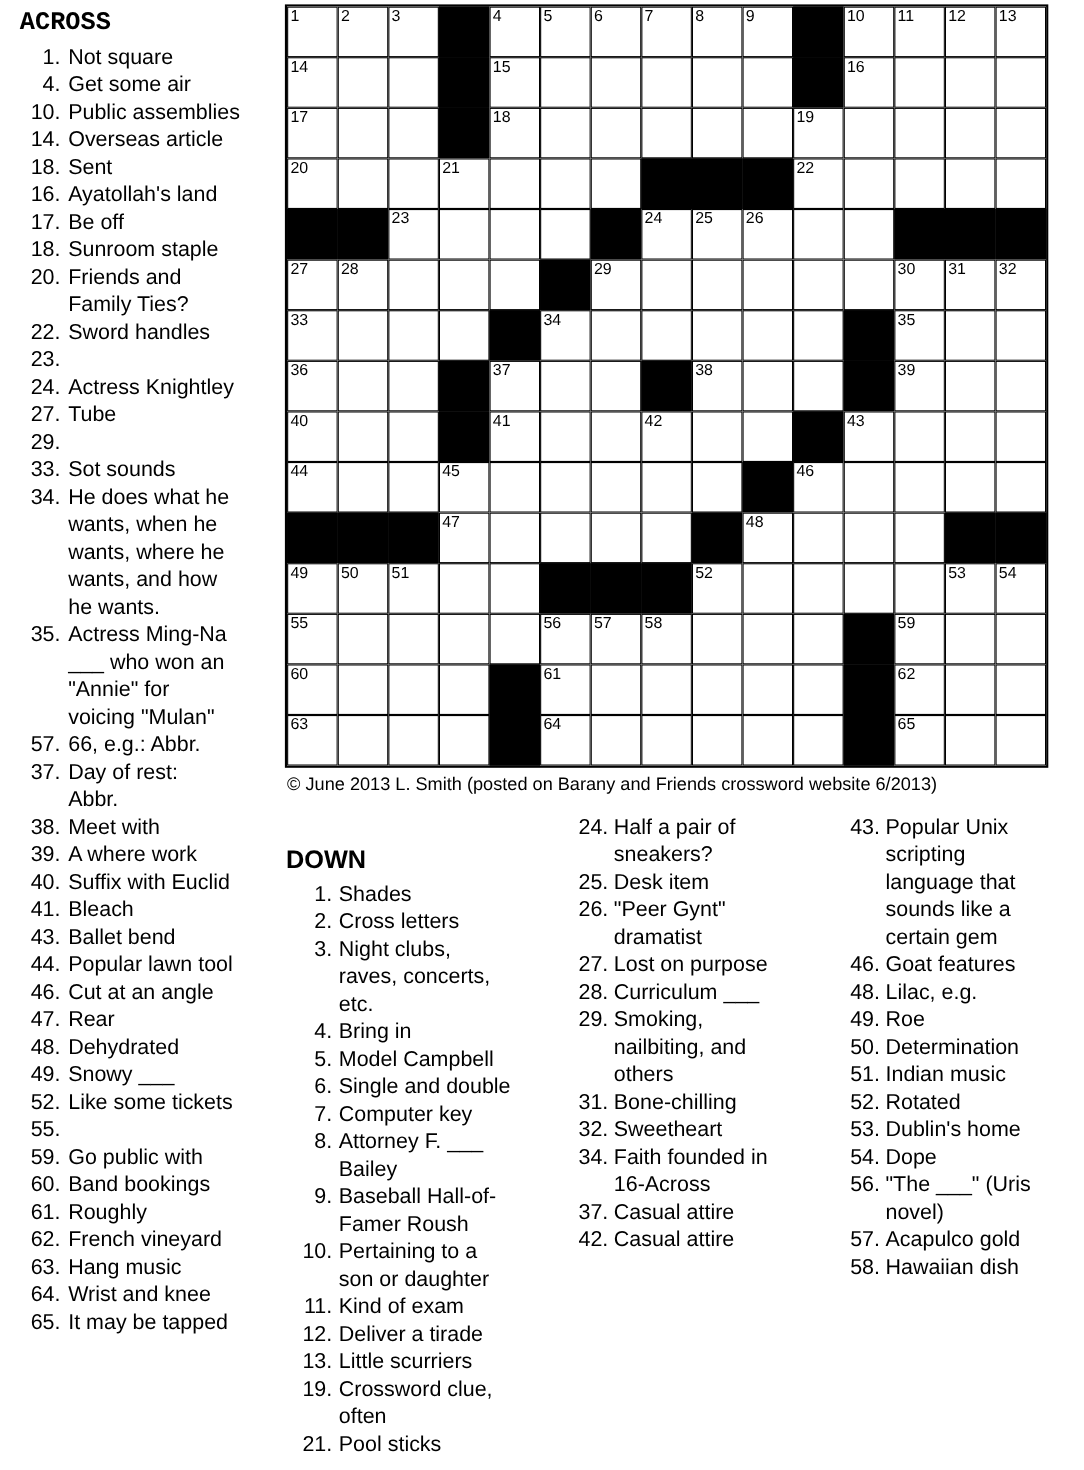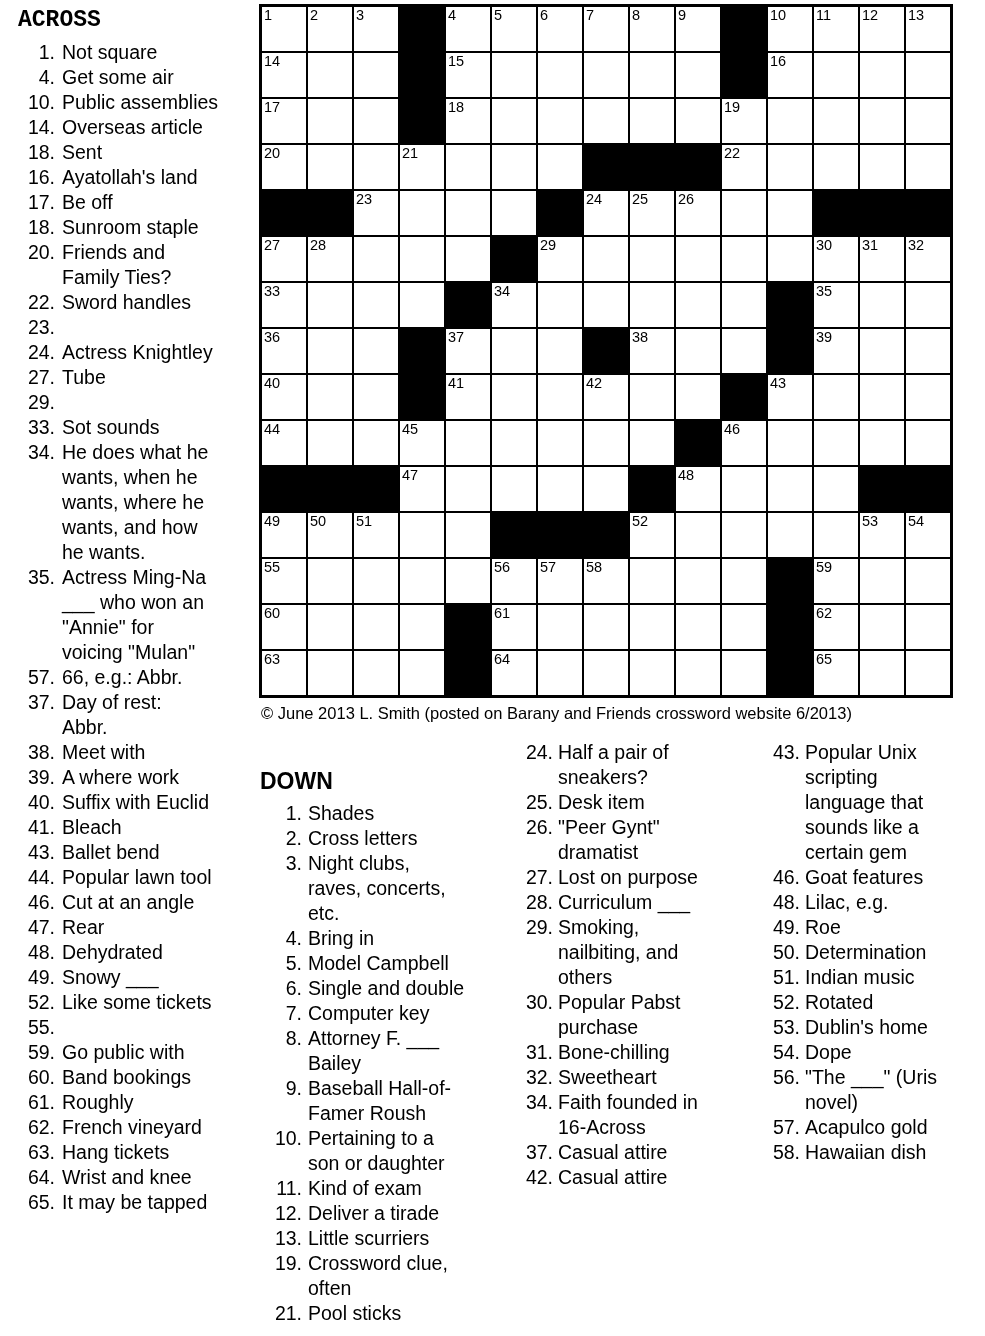--- a/index.html
+++ b/index.html
@@ -179,21 +179,21 @@
       <div class="clue">
         <span class="num">61.</span>
         <span class="txt">Roughly</span>
       </div>
       <div class="clue">
         <span class="num">62.</span>
         <span class="txt">French vineyard</span>
       </div>
       <div class="clue">
         <span class="num">63.</span>
-        <span class="txt">Hang tickets</span>
+        <span class="txt">Hang music</span>
       </div>
       <div class="clue">
         <span class="num">64.</span>
         <span class="txt">Wrist and knee</span>
       </div>
       <div class="clue">
         <span class="num">65.</span>
         <span class="txt">It may be tapped</span>
       </div>
     </div>
@@ -655,25 +655,20 @@
         <span class="num">28.</span>
         <span class="txt">Curriculum ___</span>
       </div>
       <div class="clue">
         <span class="num">29.</span>
         <span class="txt">Smoking,
 nailbiting, and
 others</span>
       </div>
       <div class="clue">
-        <span class="num">30.</span>
-        <span class="txt">Popular Pabst
-purchase</span>
-      </div>
-      <div class="clue">
         <span class="num">31.</span>
         <span class="txt">Bone-chilling</span>
       </div>
       <div class="clue">
         <span class="num">32.</span>
         <span class="txt">Sweetheart</span>
       </div>
       <div class="clue">
         <span class="num">34.</span>
         <span class="txt">Faith founded in

